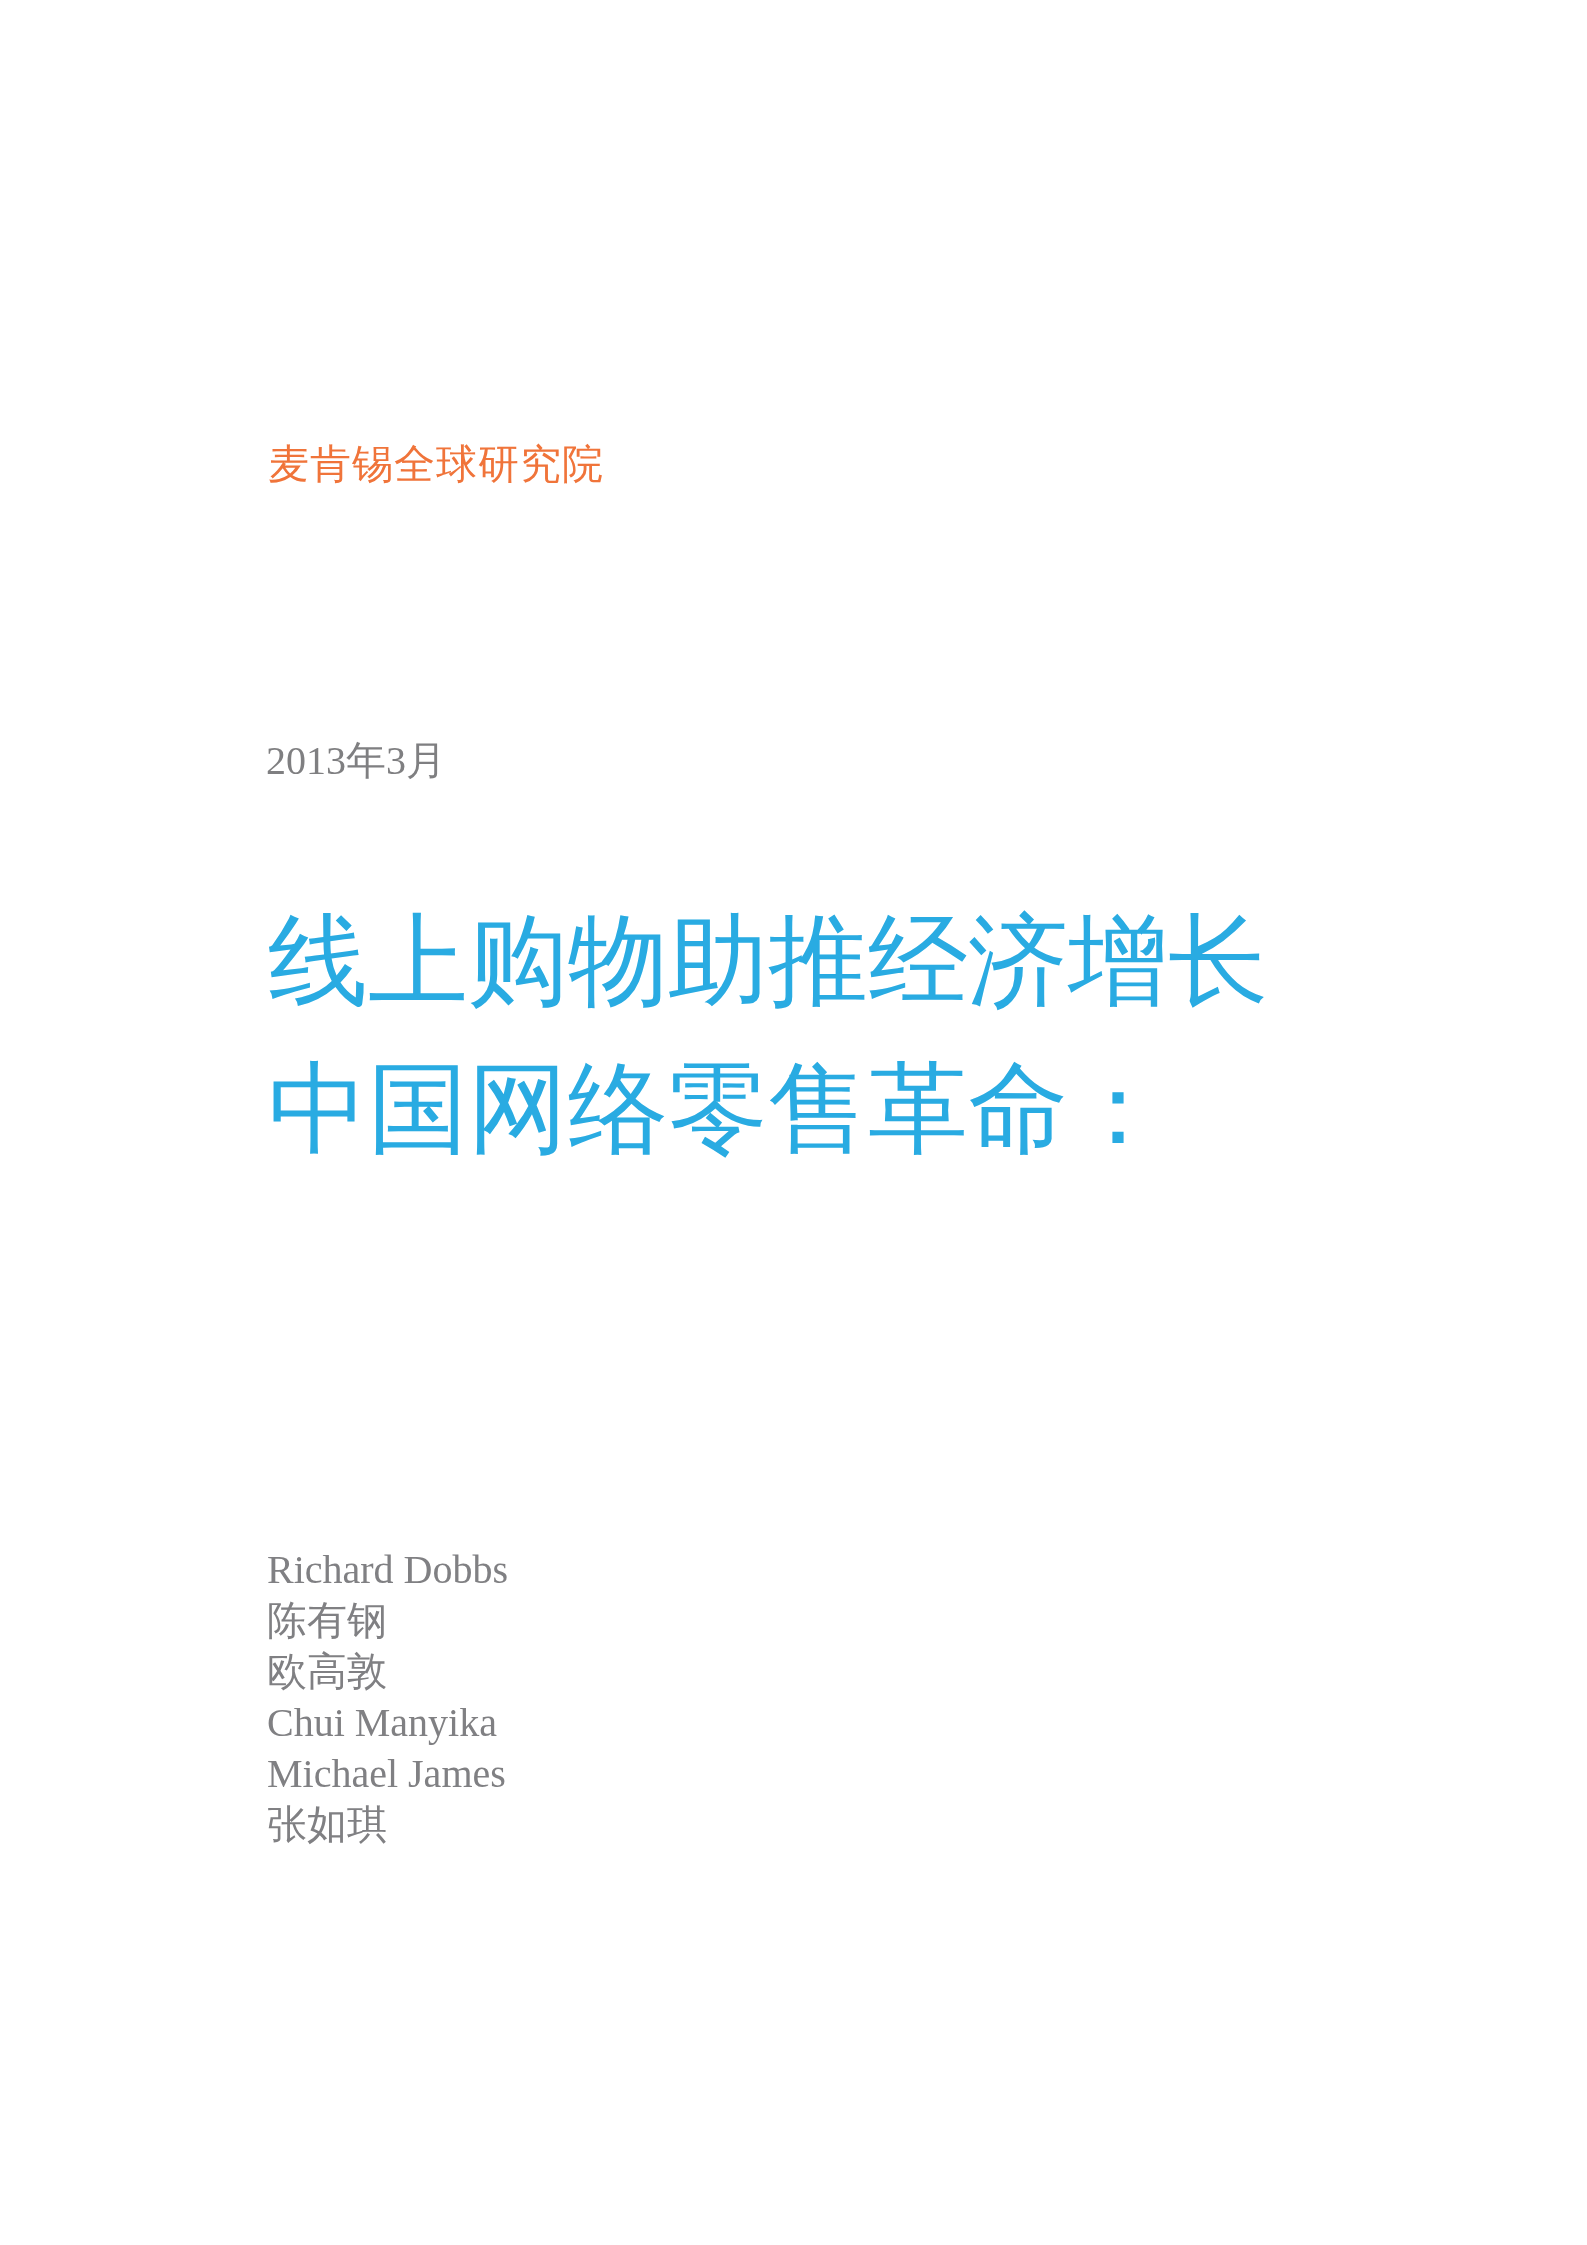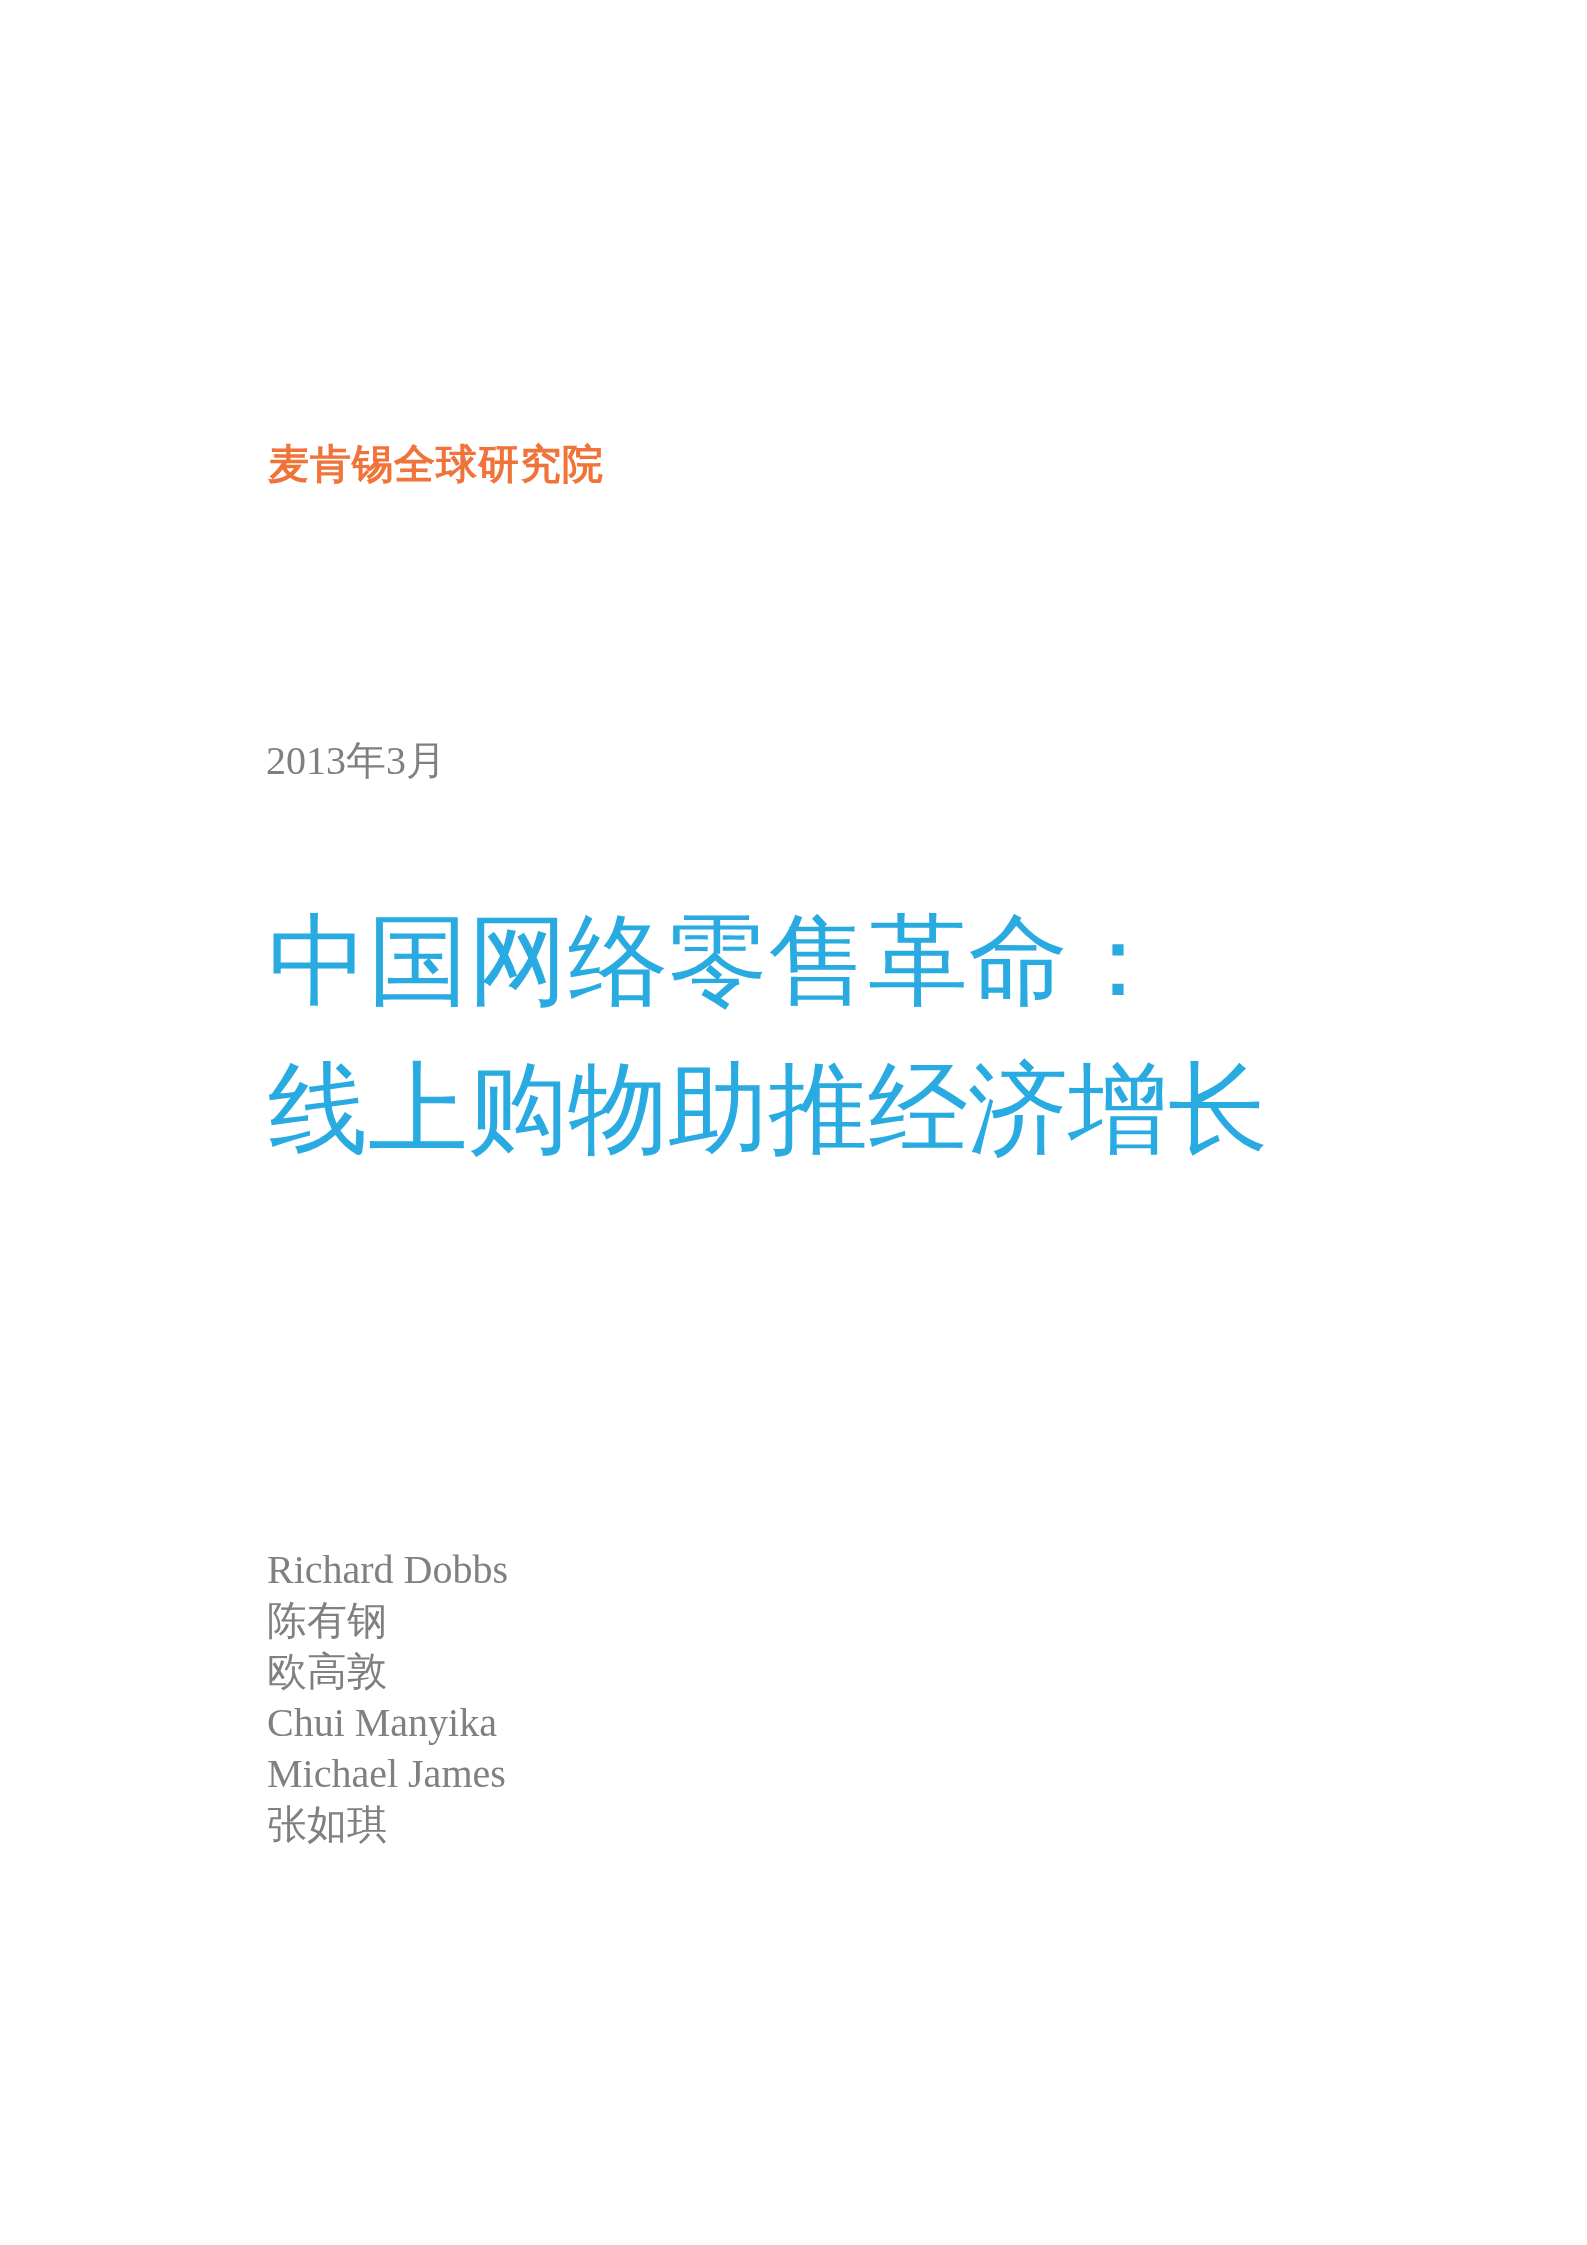--- a/index.html
+++ b/index.html
@@ -16,21 +16,21 @@
     overflow: hidden;
     font-family: "Liberation Serif", "DejaVu Serif", serif;
   }
   .brand {
     position: absolute;
     left: 268px;
     top: 440px;
     font-size: 41px;
     line-height: 1.2;
     letter-spacing: 1px;
-    font-weight: bold;
+    font-weight: normal;
   }
   .pub-date {
     position: absolute;
     left: 266px;
     top: 737px;
     font-size: 40px;
     line-height: 1.2;
   }
   .title {
     position: absolute;
@@ -60,22 +60,22 @@
 </head>
 <body>
 
 <div class="page" style="background: rgb(255, 255, 255);">
 
   <div class="brand" style="color: rgb(240, 116, 58);">麦肯锡全球研究院</div>
 
   <div class="pub-date" style="color: rgb(127, 127, 129);">2013年3月</div>
 
   <h1 class="title" style="color: rgb(41, 171, 226);">
+    <span class="title-line">线上购物助推经济增长</span>
     <span class="title-line">中国网络零售革命：</span>
-    <span class="title-line">线上购物助推经济增长</span>
   </h1>
 
   <div class="authors" style="color: rgb(128, 128, 131);">
     <div class="author">Richard Dobbs</div>
     <div class="author">陈有钢</div>
     <div class="author">欧高敦</div>
     <div class="author">Chui Manyika</div>
     <div class="author">Michael James</div>
     <div class="author">张如琪</div>
   </div>

